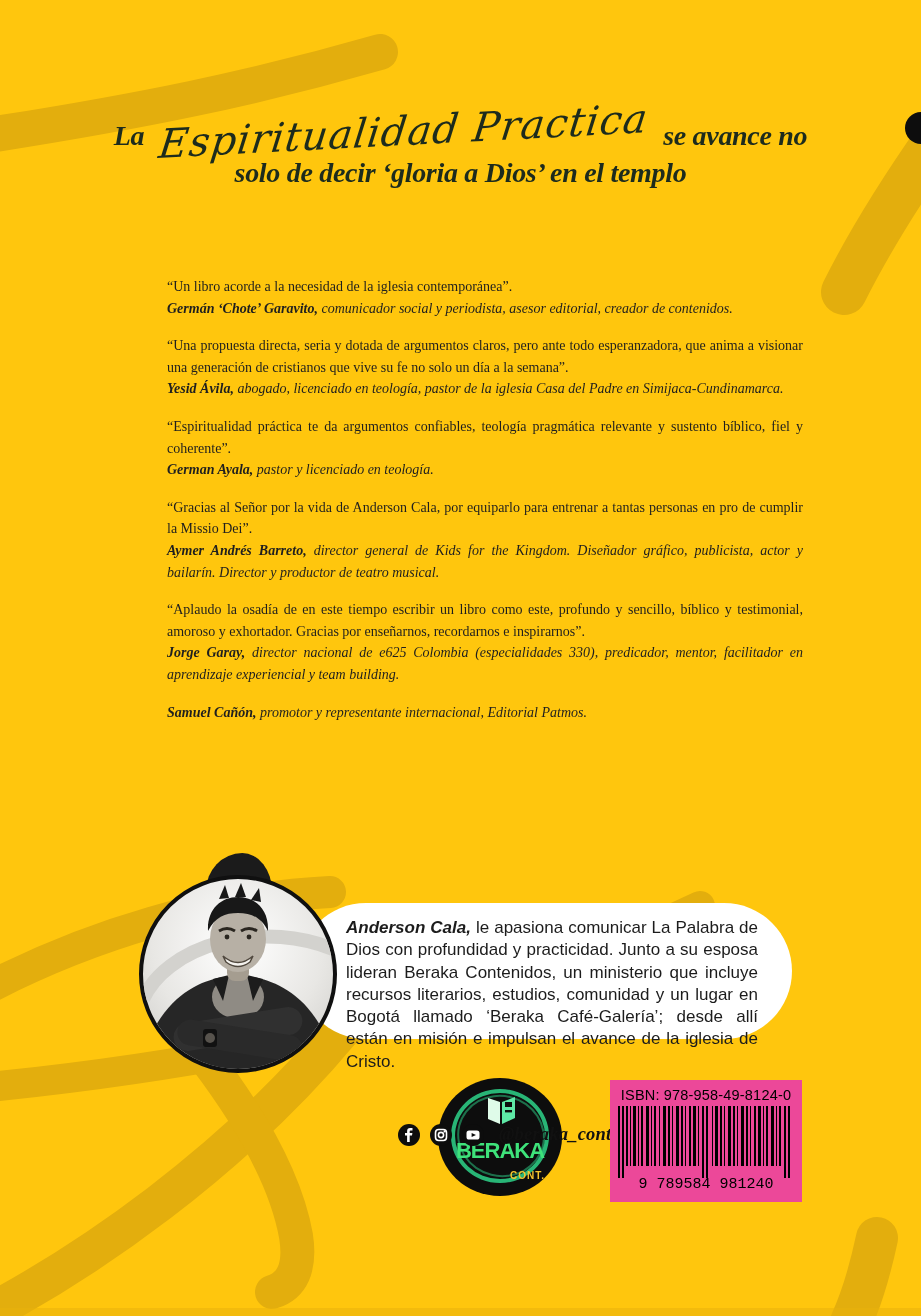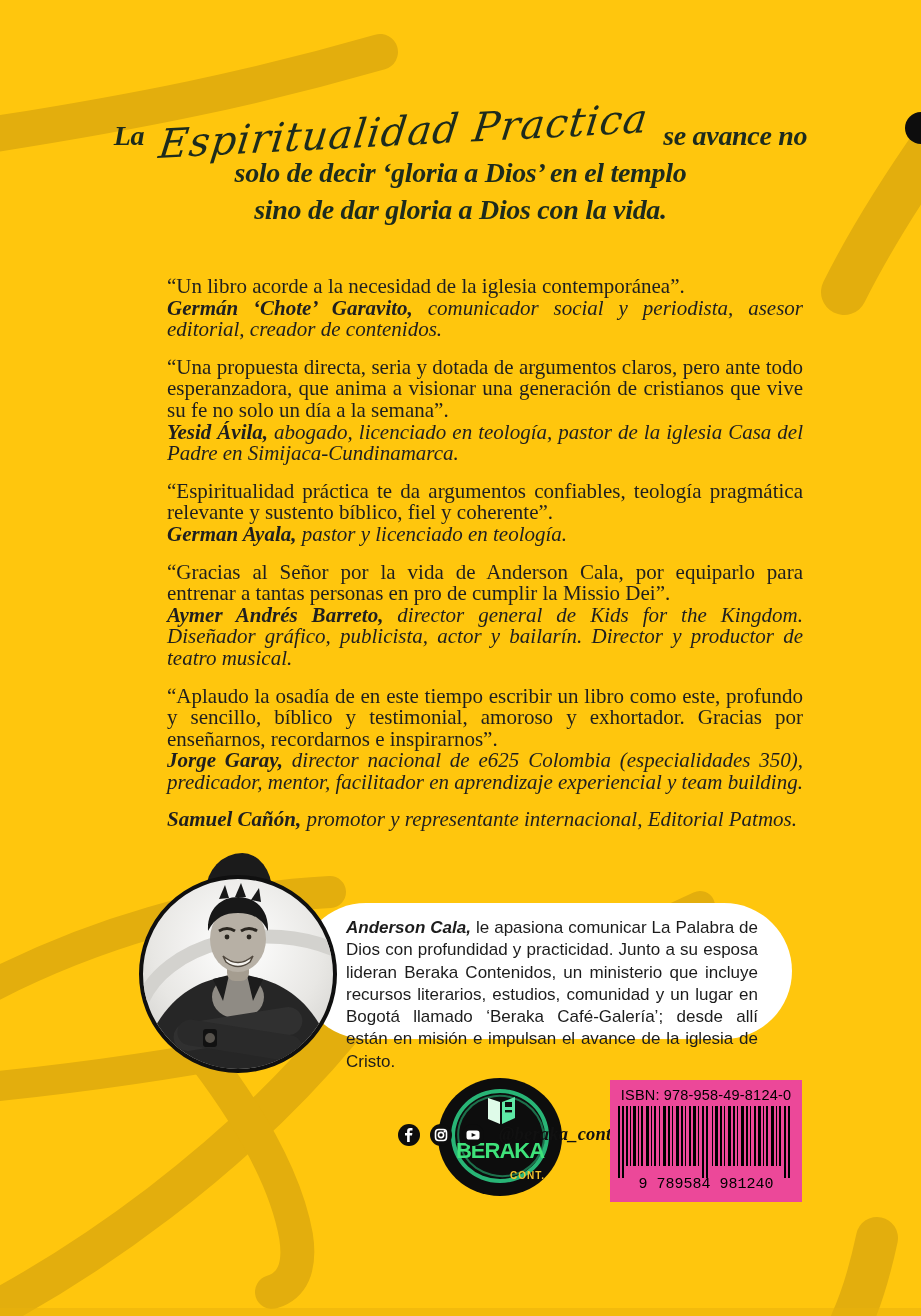--- a/index.html
+++ b/index.html
@@ -17,21 +17,21 @@
   
   .headline{position:absolute; left:0; top:116px; width:921px; text-align:center;
     color:#1d2b1d; font-weight:bold; font-style:italic; line-height:37px; font-size:28px;
     letter-spacing:-0.3px;}
   .h-script{display:inline-block; font-family:"DejaVu Serif", serif; font-weight:normal;
     font-size:40px; line-height:30px; transform:rotate(-3deg) skewX(-10deg);
     letter-spacing:1px; margin:0 8px;}
 
   
   .testimonials{position:absolute; left:167px; top:276px; width:636px;
-    font-size:21px; line-height:21.6px;}
+    font-size:14px; line-height:21.6px;}
   .testimonial{margin:0 0 16px 0;}
   .testimonial p{margin:0; text-align:justify;}
   .t-author{font-weight:bold; font-style:italic;}
   .t-role{font-style:italic;}
 
   
   .bio-pill{position:absolute; left:298px; top:903px; width:494px; height:136px;
     background:#ffffff; border-radius:70px;}
   .bio-text{position:absolute; left:48px; top:14px; width:412px;
     font-family:"Liberation Sans", sans-serif; font-size:17px; line-height:22.3px;
@@ -90,21 +90,20 @@
 
   <div class="corner-dot"></div>
 
   <div class="headline">
     <div>
       <span>La</span>
       <span class="h-script">Espiritualidad Practica</span>
       <span>se avance no</span>
     </div>
     <div>solo de decir ‘gloria a Dios’ en el templo</div>
-    <div>sino de dar gloria a Dios con la vida.</div>
   </div>
 
   <div class="testimonials">
     <div class="testimonial">
       <p class="t-quote">“Un libro acorde a la necesidad de la iglesia contemporánea”.</p>
       <p class="t-credit"><span class="t-author">Germán ‘Chote’ Garavito,</span><span class="t-role"> comunicador social y periodista, asesor editorial, creador de contenidos.</span></p>
     </div>
     <div class="testimonial">
       <p class="t-quote">“Una propuesta directa, seria y dotada de argumentos claros, pero ante todo esperanzadora, que anima a visionar una generación de cristianos que vive su fe no solo un día a la semana”.</p>
       <p class="t-credit"><span class="t-author">Yesid Ávila,</span><span class="t-role"> abogado, licenciado en teología, pastor de la iglesia Casa del Padre en Simijaca-Cundinamarca.</span></p>
@@ -112,21 +111,21 @@
     <div class="testimonial">
       <p class="t-quote">“Espiritualidad práctica te da argumentos confiables, teología pragmática relevante y sustento bíblico, fiel y coherente”.</p>
       <p class="t-credit"><span class="t-author">German Ayala,</span><span class="t-role"> pastor y licenciado en teología.</span></p>
     </div>
     <div class="testimonial">
       <p class="t-quote">“Gracias al Señor por la vida de Anderson Cala, por equiparlo para entrenar a tantas personas en pro de cumplir la Missio Dei”.</p>
       <p class="t-credit"><span class="t-author">Aymer Andrés Barreto,</span><span class="t-role"> director general de Kids for the Kingdom. Diseñador gráfico, publicista, actor y bailarín. Director y productor de teatro musical.</span></p>
     </div>
     <div class="testimonial">
       <p class="t-quote">“Aplaudo la osadía de en este tiempo escribir un libro como este, profundo y sencillo, bíblico y testimonial, amoroso y exhortador. Gracias por enseñarnos, recordarnos e inspirarnos”.</p>
-      <p class="t-credit"><span class="t-author">Jorge Garay,</span><span class="t-role"> director nacional de e625 Colombia (especialidades 350), predicador, mentor, facilitador en aprendizaje experiencial y team building.</span></p>
+      <p class="t-credit"><span class="t-author">Jorge Garay,</span><span class="t-role"> director nacional de e625 Colombia (especialidades 330), predicador, mentor, facilitador en aprendizaje experiencial y team building.</span></p>
     </div>
     <div class="testimonial">
       <p class="t-credit"><span class="t-author">Samuel Cañón,</span><span class="t-role"> promotor y representante internacional, Editorial Patmos.</span></p>
     </div>
   </div>
 
   <div class="bio-pill">
     <p class="bio-text"><span class="bio-name">Anderson Cala,</span><span> le apasiona comunicar La Palabra de Dios con profundidad y practicidad. Junto a su esposa lideran Beraka Contenidos, un ministerio que incluye recursos literarios, estudios, comunidad y un lugar en Bogotá llamado ‘Beraka Café-Galería’; desde allí están en misión e impulsan el avance de la iglesia de Cristo.</span></p>
   </div>
 

